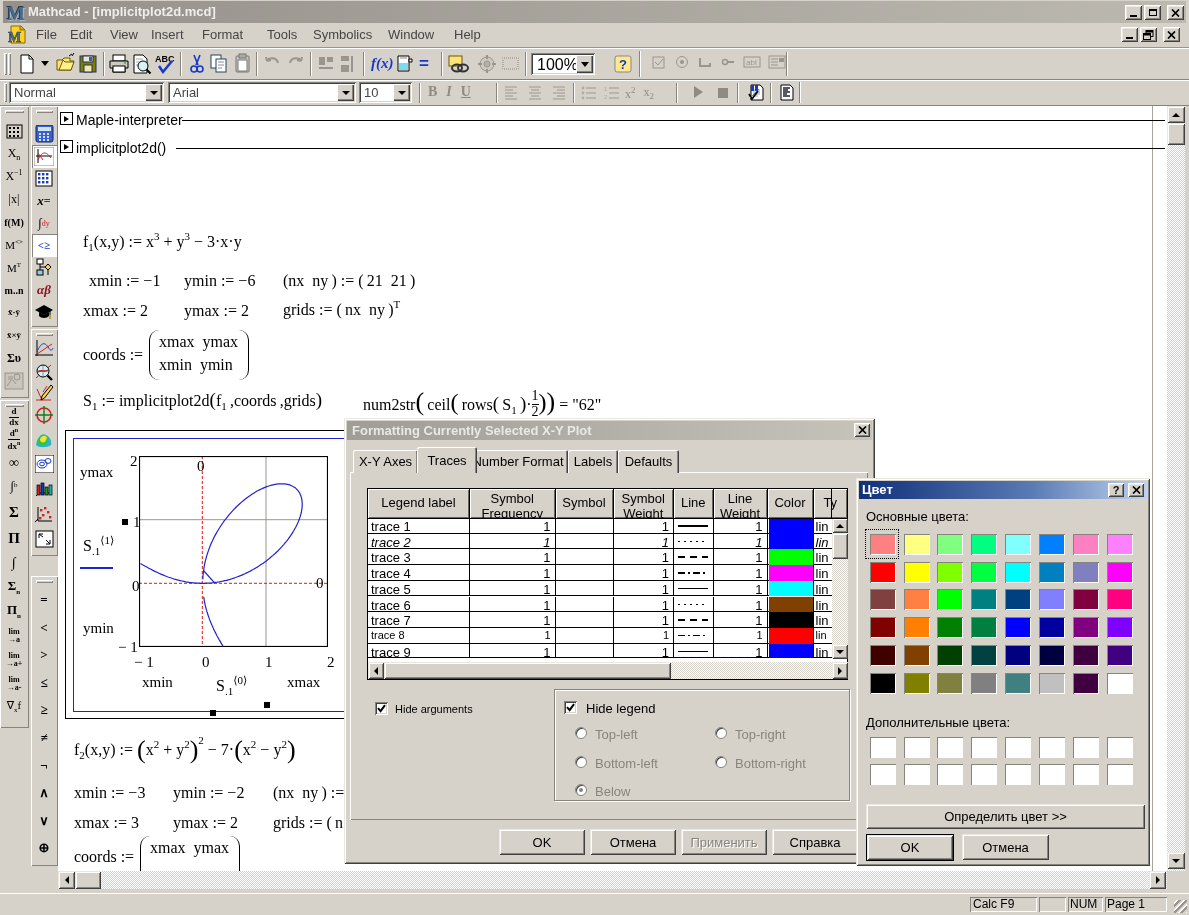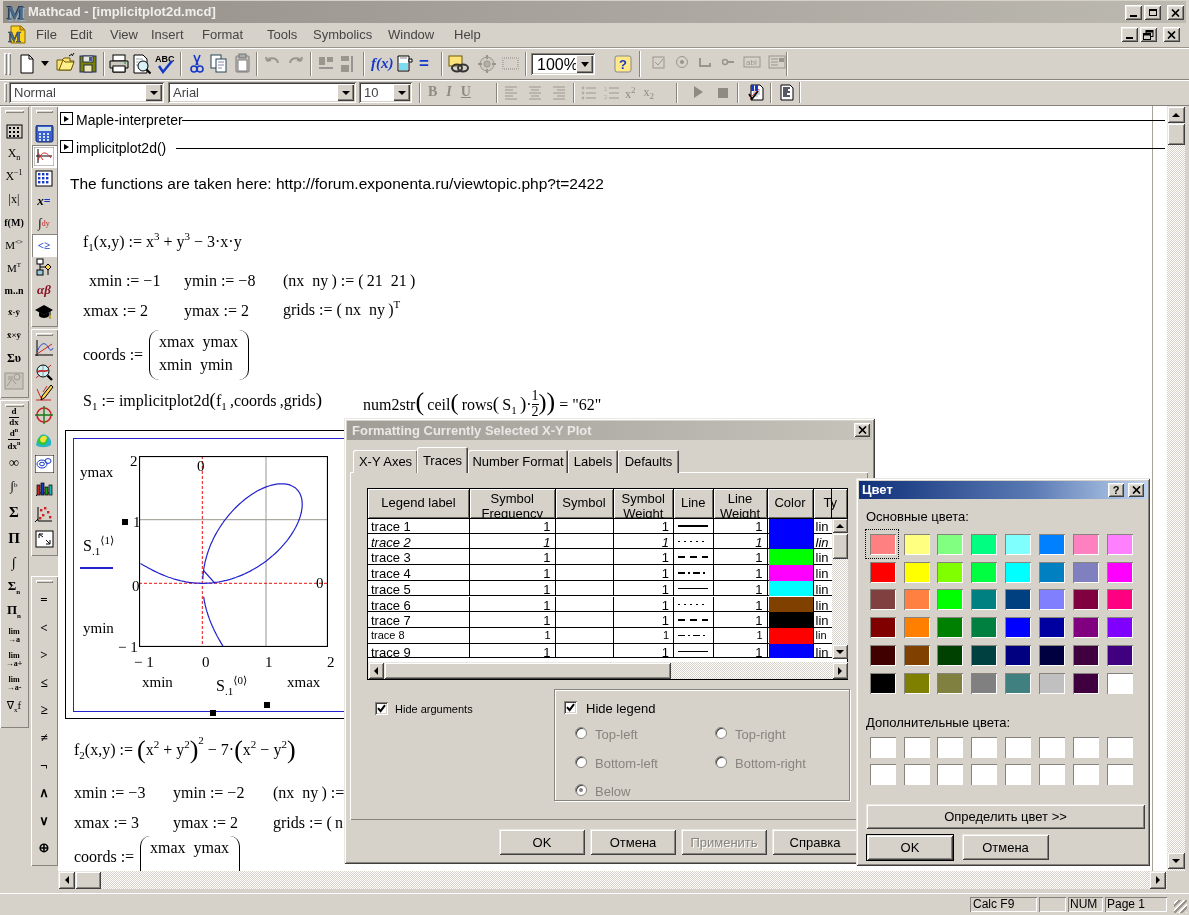--- a/index.html
+++ b/index.html
@@ -294,24 +294,23 @@
     <div class="abs" style="left:2px;top:6px;width:13px;height:13px;border:1px solid #000;display:flex;align-items:center;justify-content:center;">
         <div style="width:0;height:0;border:3px solid transparent;border-left:5px solid #000;margin-left:3px;"></div>
       </div>
     <div class="abs" style="left:18px;top:6px;color:#000;font-size:14px;">Maple-interpreter</div>
     <div class="abs" style="left:124px;top:14px;width:983px;height:1px;background:#000;"></div>
     <div class="abs" style="left:2px;top:34px;width:13px;height:13px;border:1px solid #000;display:flex;align-items:center;justify-content:center;">
         <div style="width:0;height:0;border:3px solid transparent;border-left:5px solid #000;margin-left:3px;"></div>
       </div>
     <div class="abs" style="left:18px;top:34px;color:#000;font-size:14px;">implicitplot2d()</div>
     <div class="abs" style="left:118px;top:42px;width:989px;height:1px;background:#000;"></div>
-    <div class="abs" style="left:12px;top:69px;font-size:15.5px;color:#000;">The functions are taken here: http://forum.exponenta.ru/viewtopic.php?t=2422</div>
     <div class="abs mathf" style="left:25px;top:124px;">f<sub>1</sub>(x,y)&nbsp;:= x<sup>3</sup> + y<sup>3</sup> − 3·x·y</div>
     <div class="abs mathf" style="left:31px;top:166px;">xmin := −1</div>
-    <div class="abs mathf" style="left:126px;top:166px;">ymin := −8</div>
+    <div class="abs mathf" style="left:126px;top:166px;">ymin := −6</div>
     <div class="abs mathf" style="left:225px;top:166px;">(nx&nbsp;&nbsp;ny ) := ( 21&nbsp;&nbsp;21 )</div>
     <div class="abs mathf" style="left:25px;top:196px;">xmax := 2</div>
     <div class="abs mathf" style="left:126px;top:196px;">ymax := 2</div>
     <div class="abs mathf" style="left:225px;top:192px;">grids := ( nx&nbsp;&nbsp;ny )<sup>T</sup></div>
     <div class="abs mathf" style="left:25px;top:240px;">coords :=</div>
     <div class="abs" style="left:91px;top:224px;width:100px;height:50px;border-left:1.3px solid #000;border-radius:10px 0 0 10px;"></div>
     <div class="abs" style="left:91px;top:224px;width:100px;height:50px;border-right:1.3px solid #000;border-radius:0 10px 10px 0;"></div>
     <div class="abs mathf" style="left:101px;top:227px;">xmax&nbsp;&nbsp;ymax</div>
     <div class="abs mathf" style="left:101px;top:250px;">xmin&nbsp;&nbsp;ymin</div>
     <div class="abs mathf" style="left:25px;top:283px;">S<sub>1</sub> := implicitplot2d<span style="font-size:19px;">(</span>f<sub>1</sub> ,coords ,grids<span style="font-size:19px;">)</span></div>
@@ -677,21 +676,21 @@
   <div class="abs" style="left:3px;top:3px;width:525px;height:19px;background:linear-gradient(90deg,#a09d96,#c6c3bb);">
     <div class="abs titletext" style="left:5px;top:2px;color:#e9e8e4;">Formatting Currently Selected X-Y Plot</div>
     <div class="capbtn abs" style="left:507px;top:2px;width:16px;height:14px;">
         <svg width="9" height="8" viewBox="0 0 9 8">
           <path d="M1 0.5l7 7M8 0.5l-7 7" stroke="#000" stroke-width="1.7"></path>
         </svg>
       </div>
   </div>
   <div class="abs raised1" style="left:6px;top:54px;width:518px;height:348px;background:#d6d2ca;"></div>
   <div class="tab abs" style="left:9px;top:32px;width:65px;height:23px;">X-Y Axes</div>
-  <div class="tab abs seltab" style="left:73px;top:29px;width:51px;height:26px;">Traces</div>
+  <div class="tab abs seltab" style="left:73px;top:29px;width:60px;height:26px;">Traces</div>
   <div class="tab abs" style="left:124px;top:32px;width:100px;height:23px;">Number Format</div>
   <div class="tab abs" style="left:224px;top:32px;width:50px;height:23px;">Labels</div>
   <div class="tab abs" style="left:274px;top:32px;width:61px;height:23px;">Defaults</div>
 
   <div class="abs" style="left:23px;top:70px;width:481px;height:192px;border:1px solid #000;background:#fff;" id="ttable">
       <div class="abs" style="left:0px;top:0;width:102px;height:29px;background:#d6d2ca;box-shadow:inset 1px 1px 0 #fff,inset -1px -1px 0 #6a675f;border-right:1px solid #000;overflow:hidden;text-align:center;font-size:13px;color:#000;line-height:1.15;padding-top:7px;">Legend label</div>
       <div class="abs" style="left:102px;top:0;width:85.5px;height:29px;background:#d6d2ca;box-shadow:inset 1px 1px 0 #fff,inset -1px -1px 0 #6a675f;border-right:1px solid #000;overflow:hidden;text-align:center;font-size:13px;color:#000;line-height:1.15;padding-top:3px;">Symbol<br>Frequency</div>
       <div class="abs" style="left:187.5px;top:0;width:58px;height:29px;background:#d6d2ca;box-shadow:inset 1px 1px 0 #fff,inset -1px -1px 0 #6a675f;border-right:1px solid #000;overflow:hidden;text-align:center;font-size:13px;color:#000;line-height:1.15;padding-top:7px;">Symbol</div>
       <div class="abs" style="left:245.5px;top:0;width:60.5px;height:29px;background:#d6d2ca;box-shadow:inset 1px 1px 0 #fff,inset -1px -1px 0 #6a675f;border-right:1px solid #000;overflow:hidden;text-align:center;font-size:13px;color:#000;line-height:1.15;padding-top:3px;">Symbol<br>Weight</div>
       <div class="abs" style="left:306px;top:0;width:39.5px;height:29px;background:#d6d2ca;box-shadow:inset 1px 1px 0 #fff,inset -1px -1px 0 #6a675f;border-right:1px solid #000;overflow:hidden;text-align:center;font-size:13px;color:#000;line-height:1.15;padding-top:7px;">Line</div>

